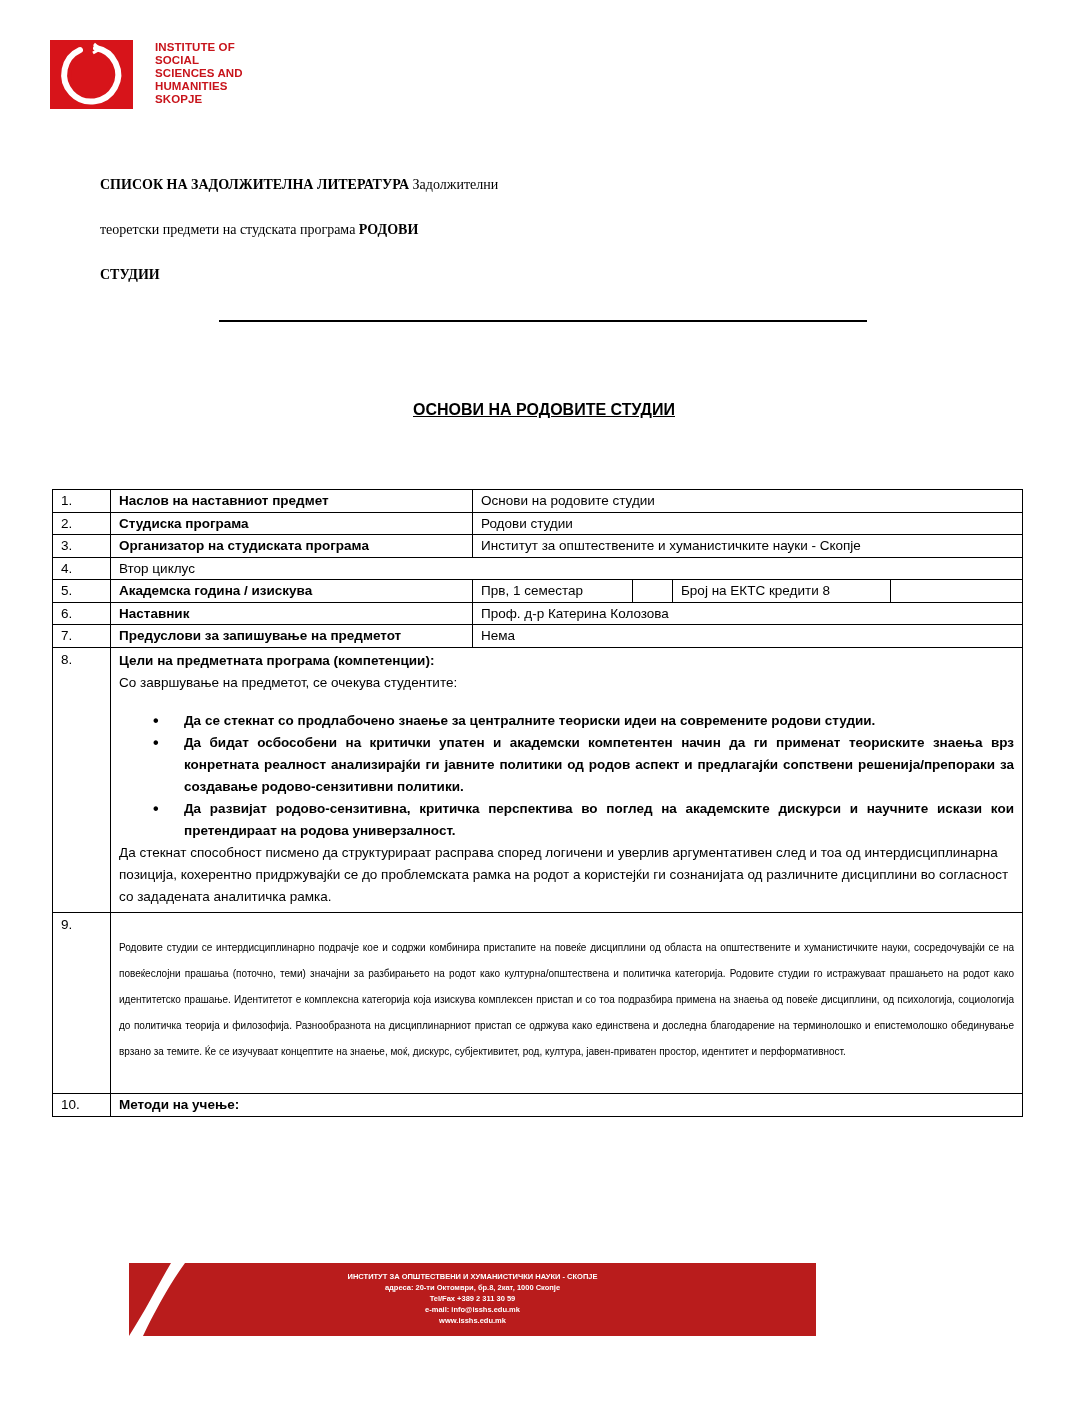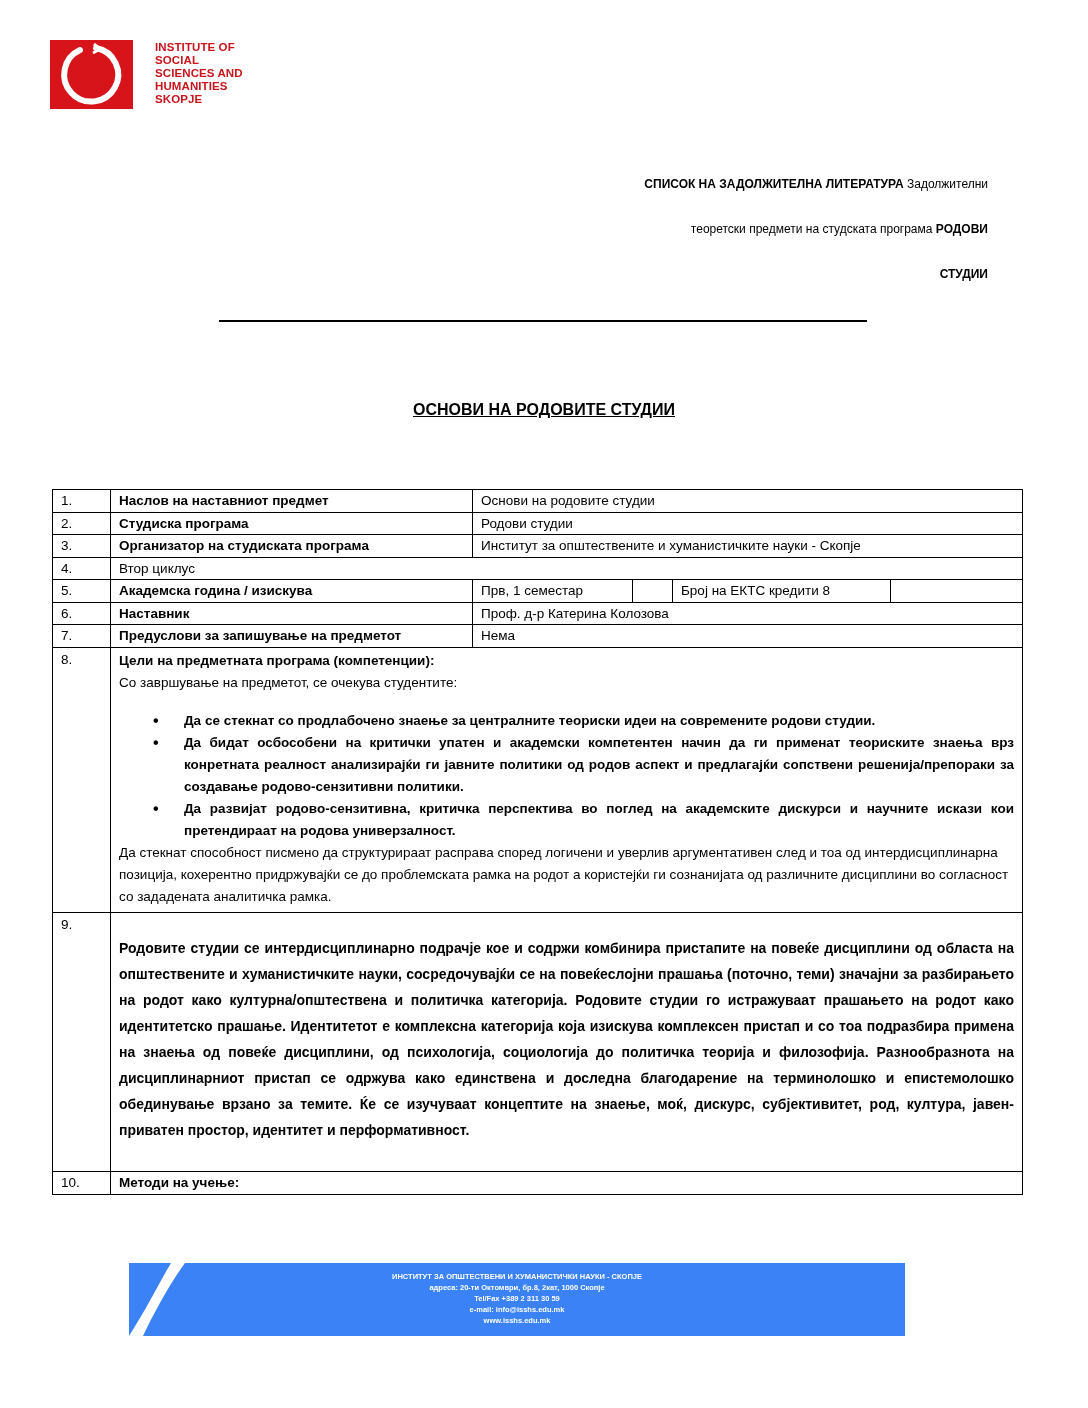--- a/index.html
+++ b/index.html
@@ -6,21 +6,21 @@
   body { width: 1088px; height: 1408px; position: relative; overflow: hidden;
          font-family: "Liberation Sans", "DejaVu Sans", sans-serif; color: #000; }
 
   
   .logo { position: absolute; left: 50px; top: 40px; width: 200px; height: 70px; display: flex; align-items: flex-start; }
   .logo-mark { width: 83px; height: 69px; background: #d7141a; position: relative; }
   .logo-mark svg { position: absolute; left: 0; top: 0; }
   .logo-text { margin-left: 22px; margin-top: 1px; color: #c8141b; font-weight: bold; font-size: 11.5px; line-height: 13px; letter-spacing: 0.1px; }
 
   
-  .title { position: absolute; left: 100px; width: 888px; text-align: right; font-size: 12px; }
+  .title { position: absolute; left: 100px; width: 888px; text-align: left; font-size: 14px; font-family: Liberation Serif, serif; }
   .t1 { top: 177px; }
   .t2 { top: 222px; }
   .t3 { top: 267px; font-weight: bold; }
   .b { font-weight: bold; }
   .hr { position: absolute; left: 219px; top: 320px; width: 648px; height: 2px; background: #000; }
   .section-title { position: absolute; left: 100px; width: 888px; top: 401px; text-align: center;
                    font-weight: bold; font-size: 16px; text-decoration: underline; }
 
   
   .tbl { position: absolute; left: 52px; top: 489px; width: 971px; border: 1.5px solid #000; box-sizing: border-box; }
@@ -38,25 +38,25 @@
 
   .c-wide { flex: 1; padding: 4px 8px 4px 8px; box-sizing: border-box; font-size: 13.5px; }
   .row.multi .c-num { padding-top: 4px; }
   .row8 .c-wide { line-height: 22px; padding-top: 2px; }
   .heading { font-weight: bold; }
   ul.goals { margin: 16px 0 0 0; padding: 0 0 0 65px; list-style: none; }
   ul.goals li { position: relative; text-align: justify; font-weight: bold; font-size: 13.5px; line-height: 22px; }
   ul.goals li::before { content: "•"; position: absolute; left: -31px; top: 0; font-size: 16px; }
   .p-after { text-align: left; line-height: 22px; }
   .row9 .c-wide { line-height: 26px; padding-top: 2px; }
-  .row9 .content { margin-top: 20px; text-align: justify; font-size: 14px; line-height: 26px; padding-bottom: 24px; font-weight: bold; }
+  .row9 .content { margin-top: 20px; text-align: justify; font-size: 10px; line-height: 26px; padding-bottom: 24px; }
   .row10 > div { height: 22px; line-height: 22px; }
 
   
-  .footer { position: absolute; left: 129px; top: 1263px; width: 776px; height: 73px; background: #3b82f6; overflow: hidden; }
+  .footer { position: absolute; left: 129px; top: 1263px; width: 687px; height: 73px; background: #b91c1c; overflow: hidden; }
   .footer svg { position: absolute; left: 0; top: 0; }
   .footer-text { position: absolute; left: 0; right: 0; top: 8px; text-align: center; color: #ffffff;
                  font-size: 7.5px; line-height: 11px; font-weight: bold; }
 </style>
 </head>
 <body>
 
 <div class="logo">
   <div class="logo-mark">
     <svg width="83" height="69" viewBox="0 0 83 69">

